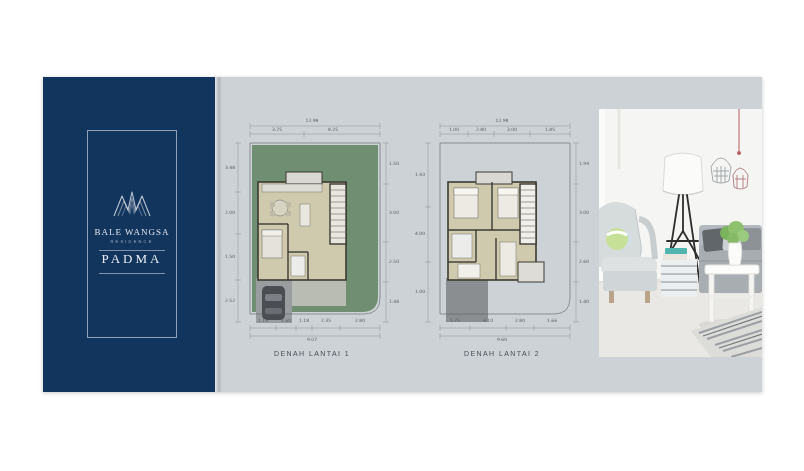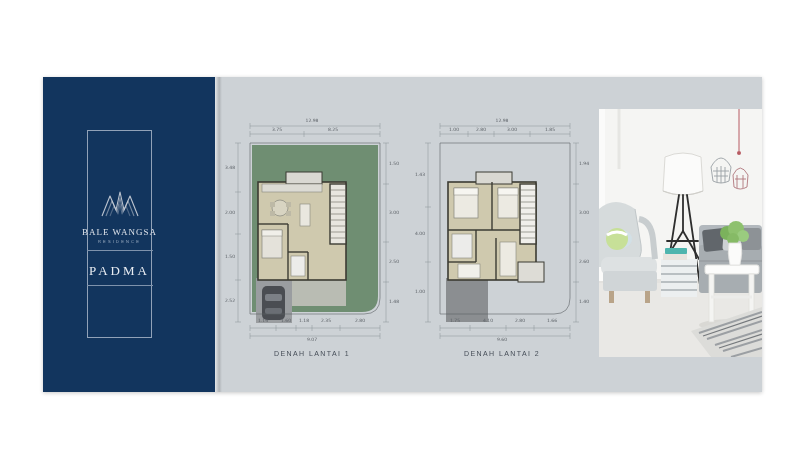--- a/index.html
+++ b/index.html
@@ -7,29 +7,29 @@
   body { font-family:"Liberation Sans", sans-serif; }
   .page { position:relative; width:804px; height:471px; background:#ffffff; overflow:hidden; }
 
   .card { position:absolute; left:43px; top:77px; width:719px; height:315px;
           background:#cdd2d6; box-shadow:0 1px 4px rgba(0,0,0,0.22); }
 
   
   .navy-panel { position:absolute; left:0; top:0; width:172px; height:315px; background:#12355e; }
   .crease { position:absolute; left:172px; top:0; width:7px; height:315px;
             background:linear-gradient(to right, rgba(255,255,255,0.45), rgba(0,0,0,0.14) 60%, rgba(0,0,0,0)); }
-  .frame { position:absolute; left:44px; top:53px; width:65px; height:208px;
+  .frame { position:absolute; left:44px; top:53px; width:90px; height:208px;
            border:1px solid rgba(214,221,232,0.65);
            display:flex; flex-direction:column; align-items:center; }
   .logo-wrap { margin-top:58px; }
   .brand-name { margin-top:4px; font-family:"Liberation Serif", serif; font-size:9px;
                 letter-spacing:1px; color:#dde2ea; white-space:nowrap; }
   .brand-sub { margin-top:2px; font-size:4px; letter-spacing:2.2px; color:#9fb0c4; white-space:nowrap; }
   .rule { width:66px; border-top:1px solid #7e92ac; margin-top:6px; }
-  .product-name { margin-top:12px; font-family:"Liberation Serif", serif; font-size:13px;
+  .product-name { margin-top:0; font-family:"Liberation Serif", serif; font-size:13px;
                   letter-spacing:3px; color:#e8ecf2; white-space:nowrap; }
   .tagline { margin-top:7px; font-family:"Liberation Serif", serif; font-size:7.5px;
              letter-spacing:0.8px; color:#c9d2de; text-align:center; line-height:1.5; }
 
   
   .plan { position:absolute; top:35px; width:168px; height:250px; }
   .plan-1 { left:185px; }
   .plan-2 { left:375px; }
   .plan svg { position:absolute; left:0; top:0; }
   .dim { position:absolute; font-family:"DejaVu Sans", sans-serif; font-size:4.5px;

